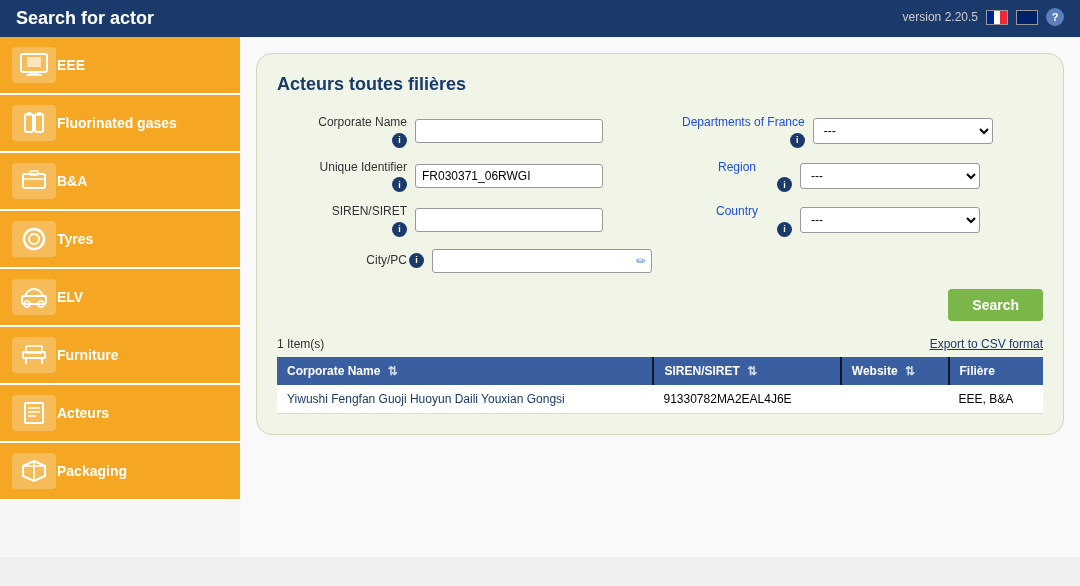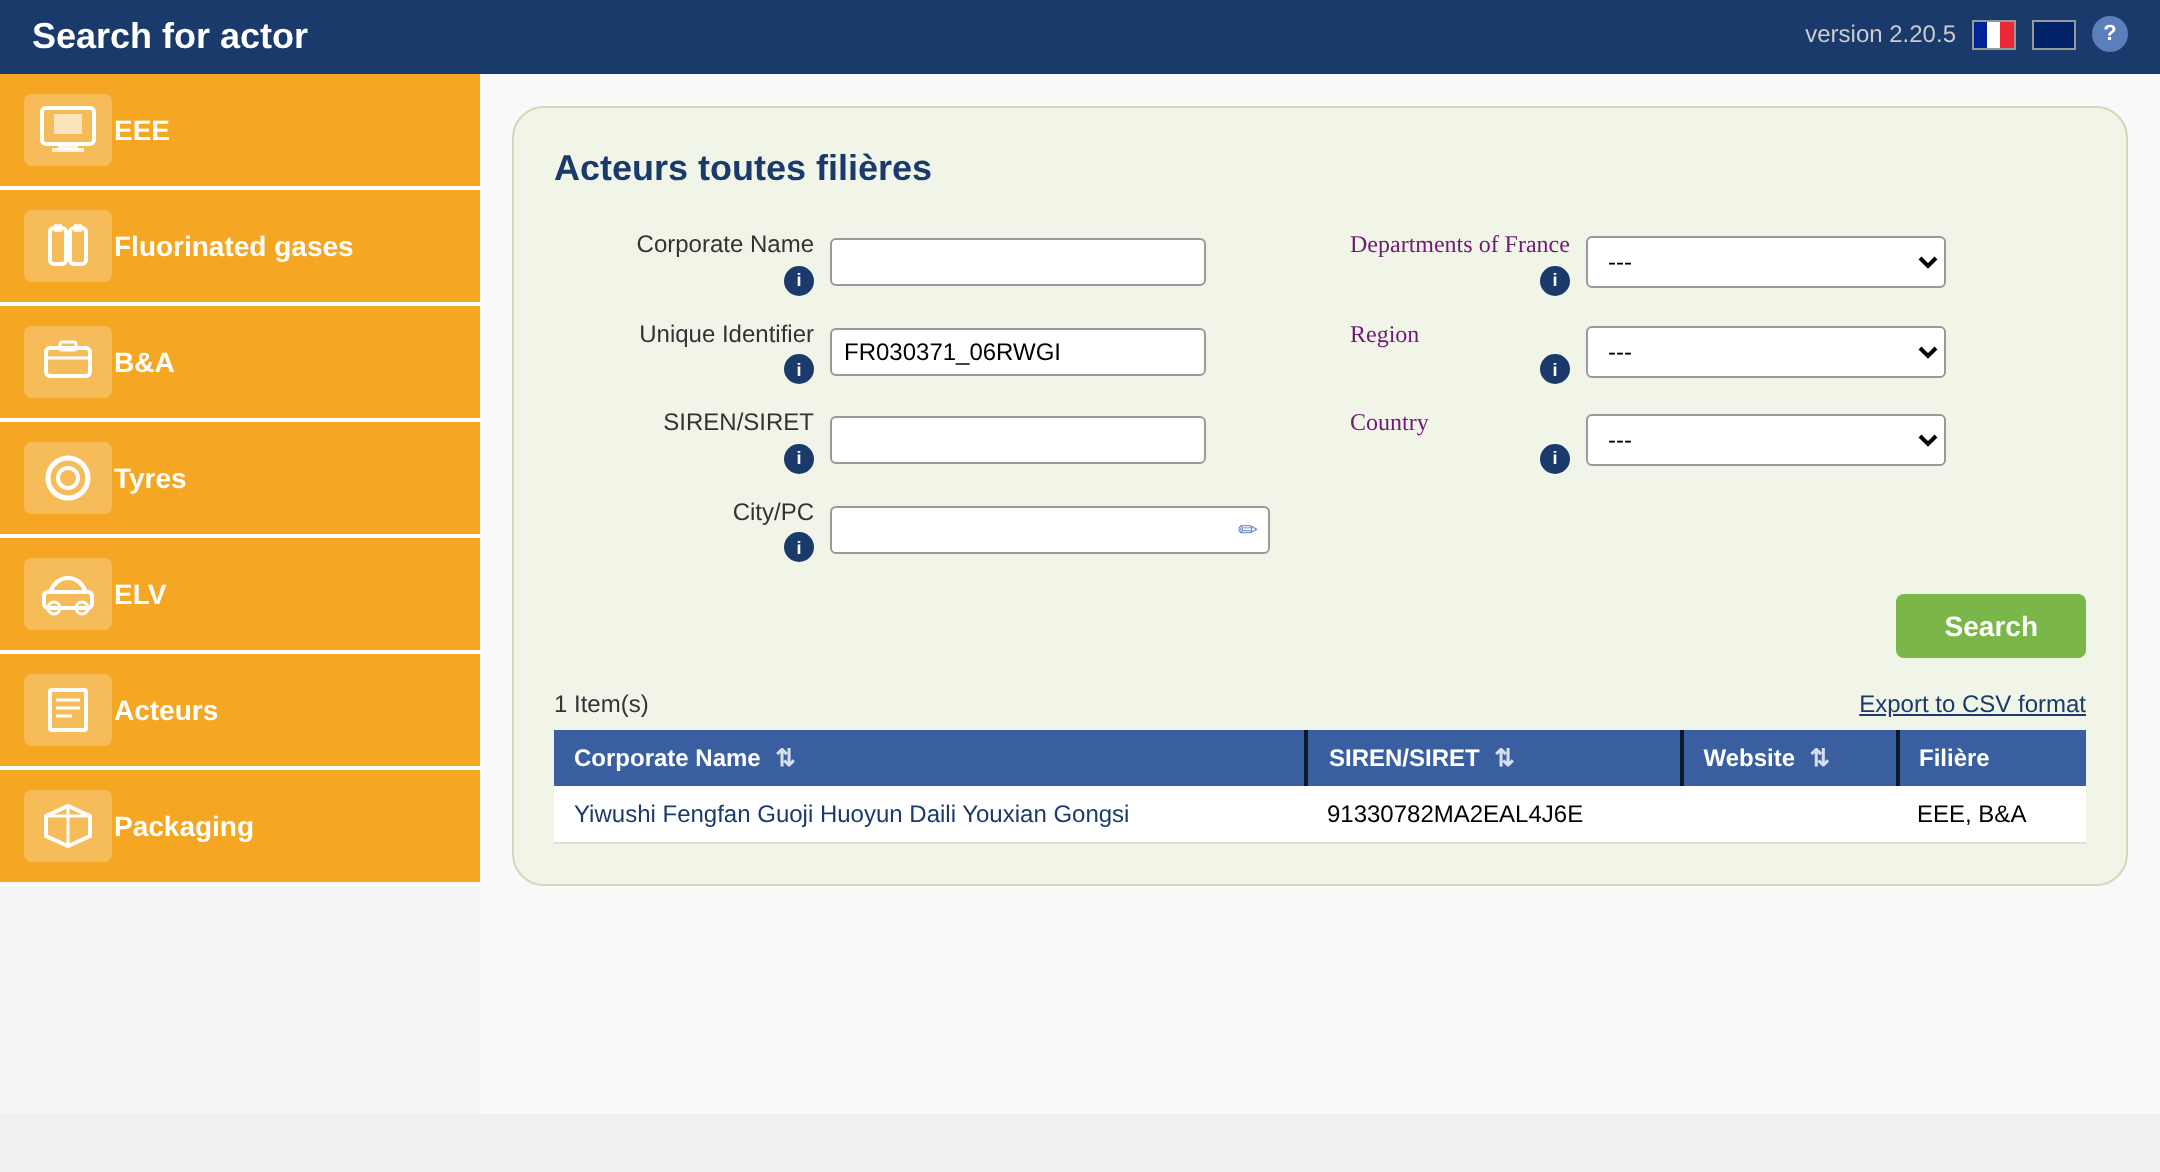--- a/index.html
+++ b/index.html
@@ -126,26 +126,25 @@
       gap: 8px;
     }
     .form-label {
       text-align: right;
       min-width: 130px;
       color: #333;
       font-size: 12px;
       line-height: 1.3;
     }
     .form-label-right {
-      text-align: left;
+      text-align: center;
       min-width: 110px;
-      color: #701a75;
+      color: #1d4ed8;
       font-size: 12px;
       line-height: 1.3;
-      font-family: Liberation Serif, serif;
     }
     .info-icon {
       width: 15px;
       height: 15px;
       border-radius: 50%;
       background: #1a3a6b;
       color: white;
       display: inline-flex;
       align-items: center;
       justify-content: center;
@@ -320,20 +319,31 @@
         <svg width="30" height="26" viewBox="0 0 30 26" fill="white">
           <rect x="3" y="12" width="24" height="8" rx="2" fill="none" stroke="white" stroke-width="2"></rect>
           <path d="M6 12 Q9 5 15 5 Q21 5 24 12" fill="none" stroke="white" stroke-width="2"></path>
           <circle cx="8" cy="20" r="3" fill="none" stroke="white" stroke-width="1.5"></circle>
           <circle cx="22" cy="20" r="3" fill="none" stroke="white" stroke-width="1.5"></circle>
         </svg>
       </div>
       <span>ELV</span>
     </div>
 
+    <div class="sidebar-item">
+      <div class="sidebar-icon">
+        <svg width="30" height="26" viewBox="0 0 30 26" fill="white">
+          <rect x="4" y="10" width="22" height="6" rx="1" fill="none" stroke="white" stroke-width="2"></rect>
+          <rect x="7" y="4" width="16" height="7" rx="1" fill="none" stroke="white" stroke-width="1.5"></rect>
+          <line x1="7" y1="16" x2="7" y2="22" stroke="white" stroke-width="2"></line>
+          <line x1="23" y1="16" x2="23" y2="22" stroke="white" stroke-width="2"></line>
+        </svg>
+      </div>
+      <span>Furniture</span>
+    </div>
 
     <div class="sidebar-item">
       <div class="sidebar-icon">
         <svg width="30" height="26" viewBox="0 0 30 26" fill="white">
           <rect x="6" y="3" width="18" height="20" rx="1" fill="none" stroke="white" stroke-width="2"></rect>
           <line x1="9" y1="8" x2="21" y2="8" stroke="white" stroke-width="1.5"></line>
           <line x1="9" y1="12" x2="21" y2="12" stroke="white" stroke-width="1.5"></line>
           <line x1="9" y1="16" x2="17" y2="16" stroke="white" stroke-width="1.5"></line>
         </svg>
       </div>
@@ -380,21 +390,21 @@
 
           <div class="form-row">
             <div style="display:flex;flex-direction:column;align-items:flex-end;gap:2px">
               <span class="form-label">SIREN/SIRET</span>
               <span class="info-icon">i</span>
             </div>
             <input type="text" class="form-input" value="" style="">
           </div>
 
           <div class="form-row">
-            <div style="display:flex;flex-direction:column;align-items:flex-end;gap:2px">
+            <div style="display:flex;flex-direction:row;align-items:flex-start;gap:2px">
               <span class="form-label">City/PC</span>
               <span class="info-icon">i</span>
             </div>
             <div class="form-input-with-icon">
               <input type="text" class="form-input" value="" style="">
               <span class="edit-icon">✏</span>
             </div>
           </div>
 
         </div>

